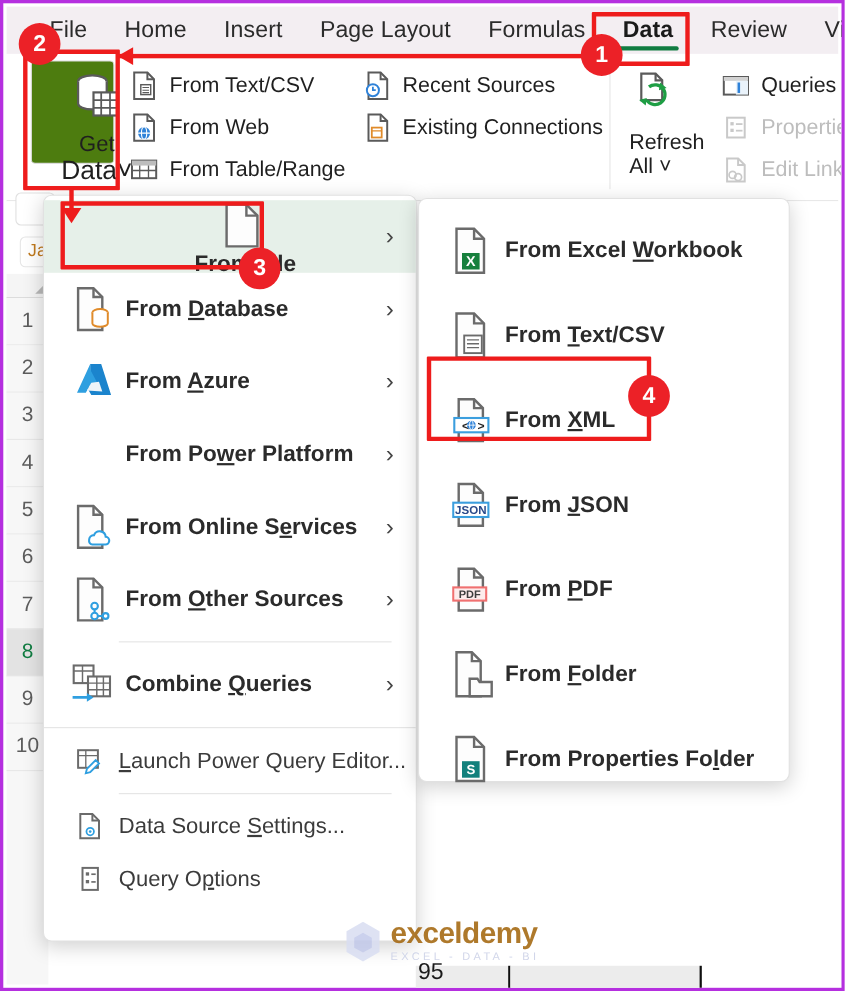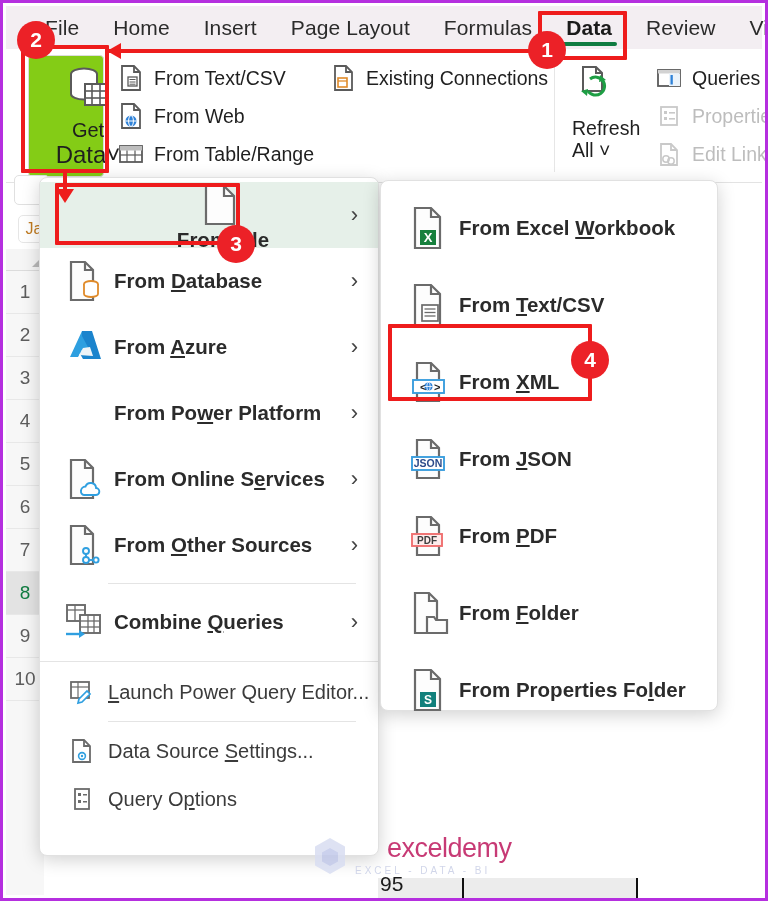--- a/index.html
+++ b/index.html
@@ -53,22 +53,22 @@
     left: 3px; top: 46px; right: 3px;
     height: 134px;
     background: #ffffff;
     border-bottom: 1px solid #e3e3e3;
   }
 
   
   #getdata {
     position: absolute;
     left: 22px; top: 6px;
-    width: 76px; height: 122px;
-    background: #84cc16;
+    width: 76px; height: 94px;
+    background: #4d7c0f;
     border: 1px solid #dcdcdc;
     border-radius: 4px;
     display: flex;
     flex-direction: column;
     align-items: center;
     justify-content: flex-start;
     padding-top: 9px;
     padding-left: 44px;
   }
   #getdata .gd-label {
@@ -233,21 +233,21 @@
   .ann-line { position: absolute; background: #ee1c1c; }
 
   
   #wm {
     position: absolute;
     left: 310px; bottom: 22px;
     display: flex; align-items: center;
     opacity: .85;
   }
   #wm .wm-hex { width: 34px; height: 38px; margin-right: 8px; }
-  #wm .wm-t1 { font-size: 27px; font-weight: normal; color: #be185d; letter-spacing: -.5px; line-height: 1; margin-left: 32px; }
+  #wm .wm-t1 { font-size: 27px; font-weight: bold; color: #a16207; letter-spacing: -.5px; line-height: 1; }
   #wm .wm-t2 { font-size: 10px; color: #c9cfe6; letter-spacing: 3px; margin-top: 3px; }
 </style>
 </head>
 <body>
 
 <div id="frame">
 
   <div id="tabstrip">
     <div class="tab"><span>File</span></div>
     <div class="tab"><span>Home</span></div>
@@ -316,20 +316,31 @@
               <line x1="4" y1="16" x2="26" y2="16" stroke="#5a5a5a" stroke-width="1.2"></line>
               <line x1="11" y1="11.5" x2="11" y2="23" stroke="#5a5a5a" stroke-width="1.2"></line>
               <line x1="19" y1="11.5" x2="19" y2="23" stroke="#5a5a5a" stroke-width="1.2"></line>
             </svg>
         </span>
         <span>From Table/Range</span>
       </div>
     </div>
 
     <div class="ribcol" style="left:322px; top:10px;">
+      <div class="ribcmd">
+        <span class="ic">
+          <svg width="30" height="30" viewBox="0 0 30 30">
+              <path d="M7 3h11l6 6v18H7z" fill="#fff" stroke="#5a5a5a" stroke-width="1.8"></path>
+              <path d="M18 3v6h6" fill="none" stroke="#5a5a5a" stroke-width="1.8"></path>
+              <circle cx="11" cy="19" r="5.5" fill="#fff" stroke="#2f82d8" stroke-width="1.8"></circle>
+              <path d="M11 15.8V19h2.6" fill="none" stroke="#2f82d8" stroke-width="1.6"></path>
+            </svg>
+        </span>
+        <span>Recent Sources</span>
+      </div>
       <div class="ribcmd">
         <span class="ic">
           <svg width="30" height="30" viewBox="0 0 30 30">
               <path d="M7 3h11l6 6v18H7z" fill="#fff" stroke="#5a5a5a" stroke-width="1.8"></path>
               <path d="M18 3v6h6" fill="none" stroke="#5a5a5a" stroke-width="1.8"></path>
               <rect x="10" y="15" width="9" height="9" fill="#fff" stroke="#e08b2a" stroke-width="1.6"></rect>
               <line x1="10" y1="18" x2="19" y2="18" stroke="#e08b2a" stroke-width="1.3"></line>
             </svg>
         </span>
         <span>Existing Connections</span>

